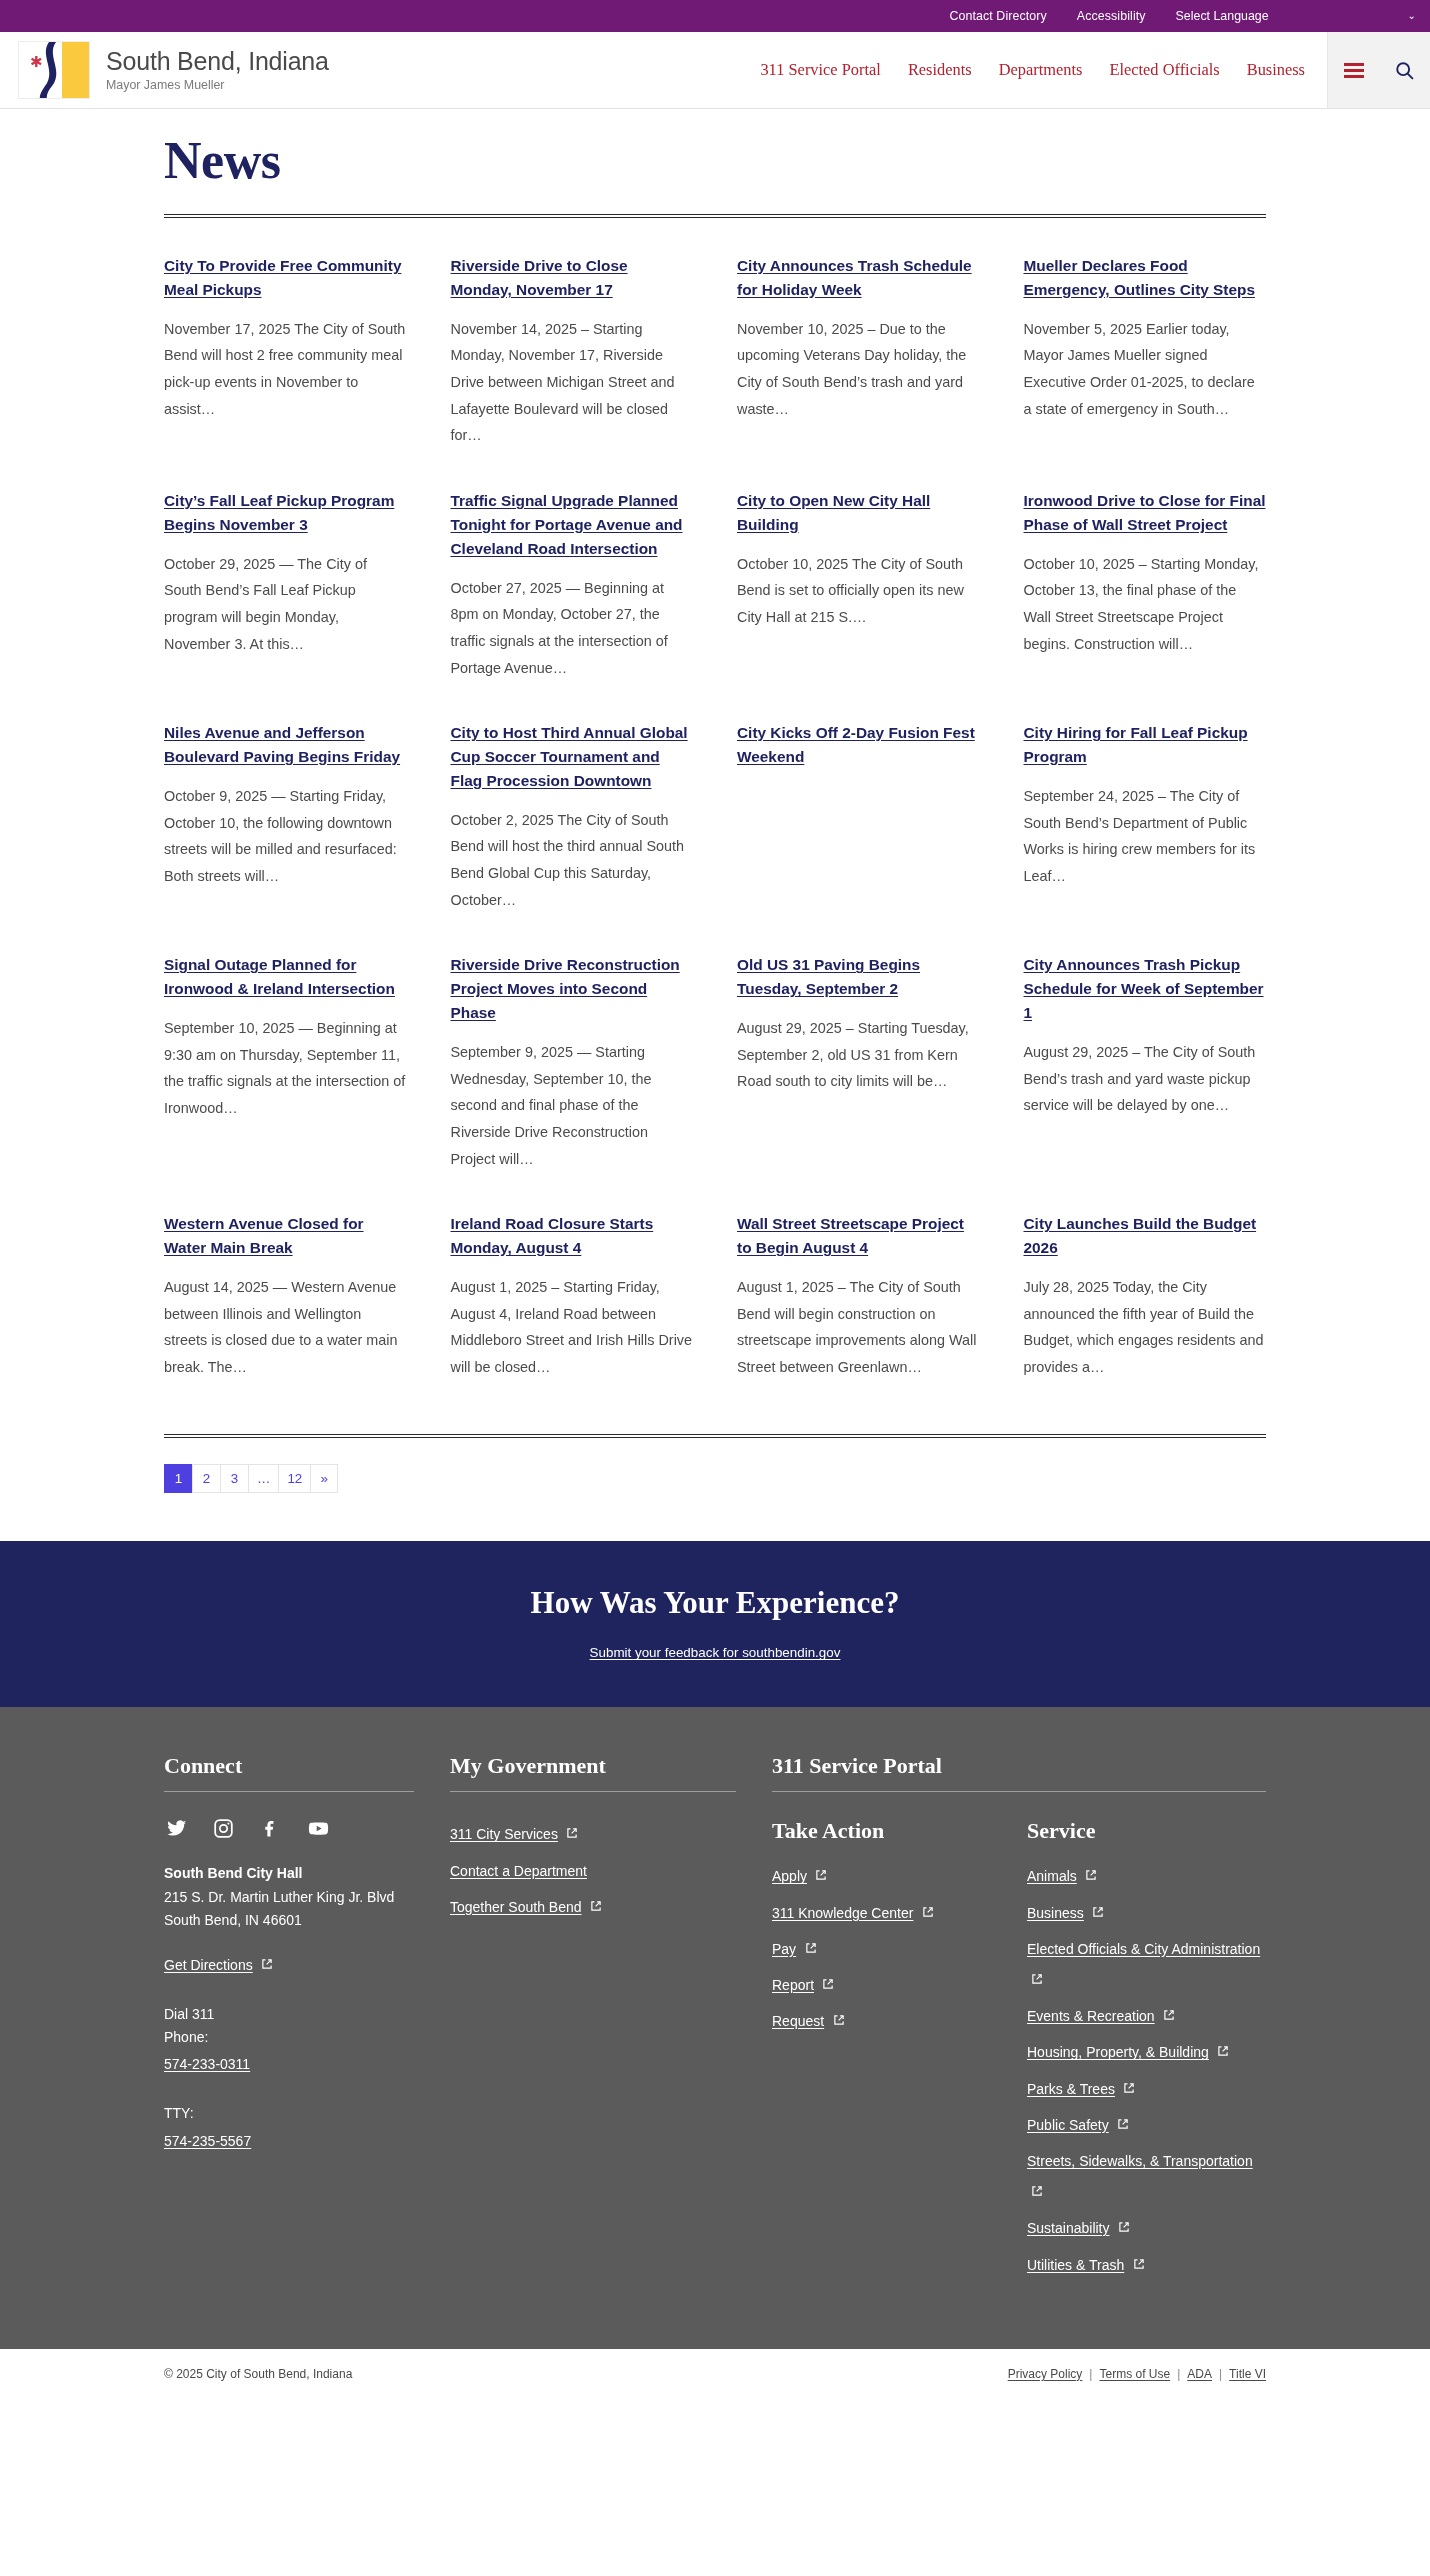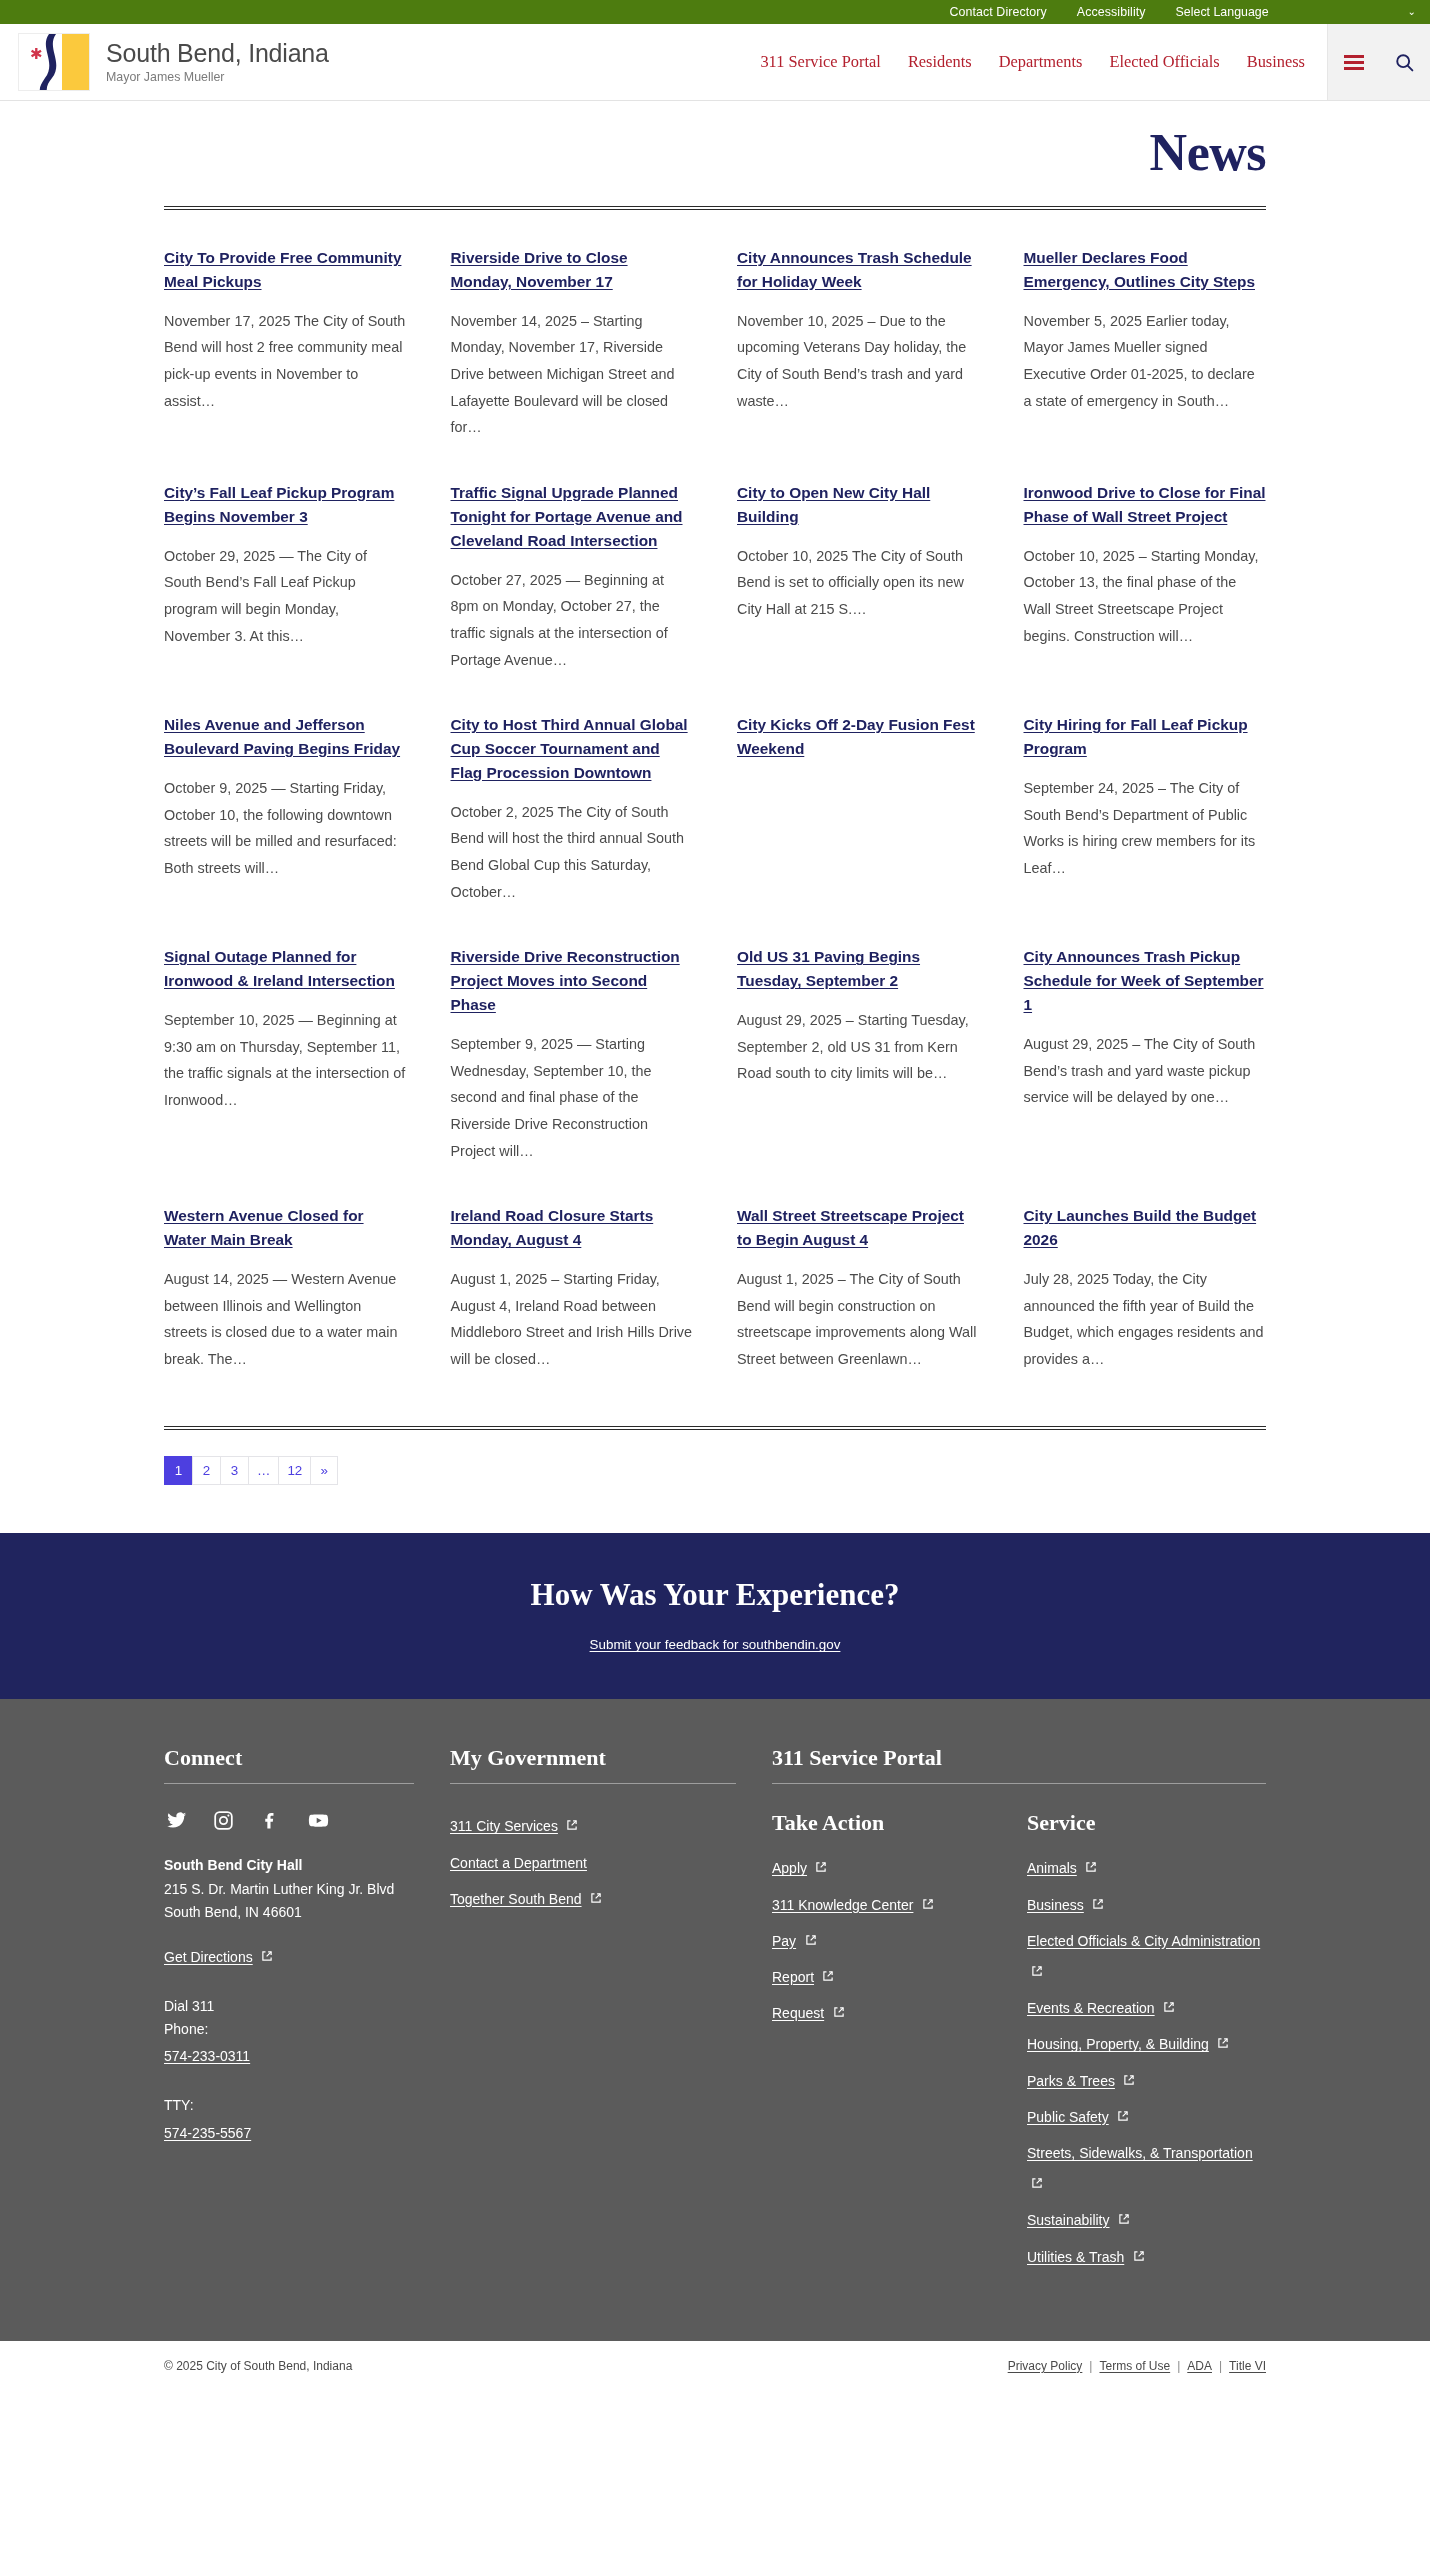--- a/index.html
+++ b/index.html
@@ -8,22 +8,22 @@
   body {
     width:1430px;
     font-family:"Liberation Sans", sans-serif;
     background:#ffffff;
     color:#333333;
     -webkit-font-smoothing:antialiased;
   }
 
   
   .utility-bar{
-    background:#4d7c0f;
-    height:24px;
+    background:#701a75;
+    height:32px;
     display:flex;
     align-items:center;
     justify-content:flex-end;
     padding:0 0 0 0;
   }
   .utility-inner{
     display:flex;
     align-items:center;
     gap:30px;
     padding-right:14px;
@@ -149,21 +149,20 @@
     margin:0 auto;
     padding:22px 0 0 0;
   }
   .page-title{
     font-family:"Liberation Serif", serif;
     font-size:52px;
     color:#1f2260;
     font-weight:700;
     margin:0 0 24px 0;
     letter-spacing:-0.5px;
-    text-align:right;
   }
   .rule-double{
     border-top:1px solid #2a2a2a;
     border-bottom:1px solid #2a2a2a;
     height:4px;
     margin:0 0 36px 0;
   }
 
   
   .news-grid{

